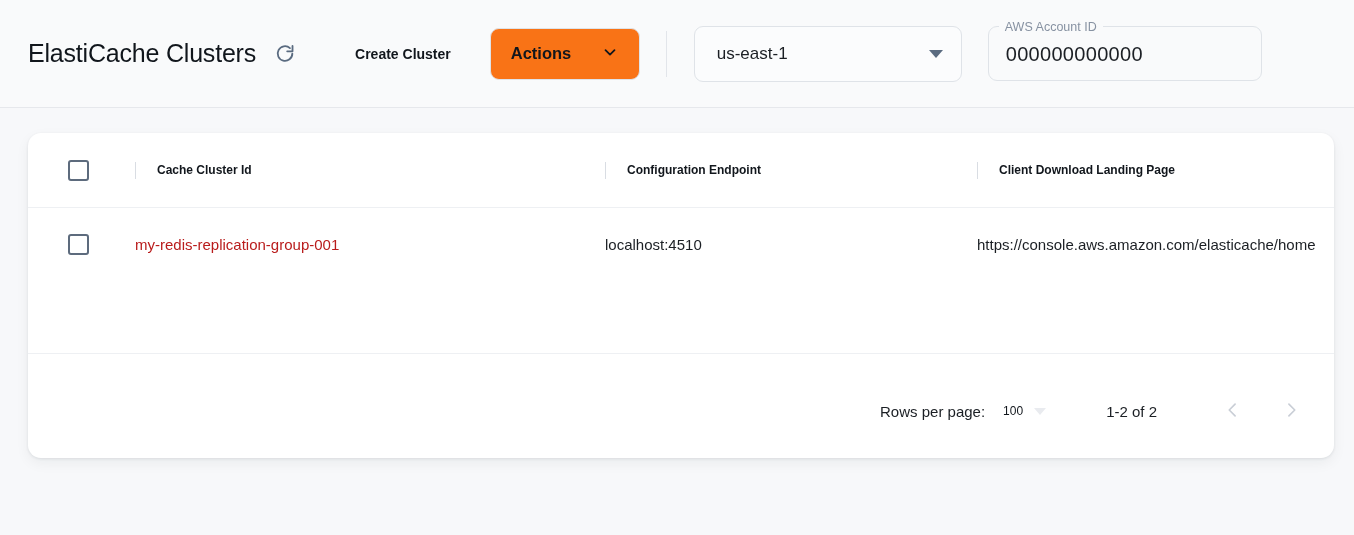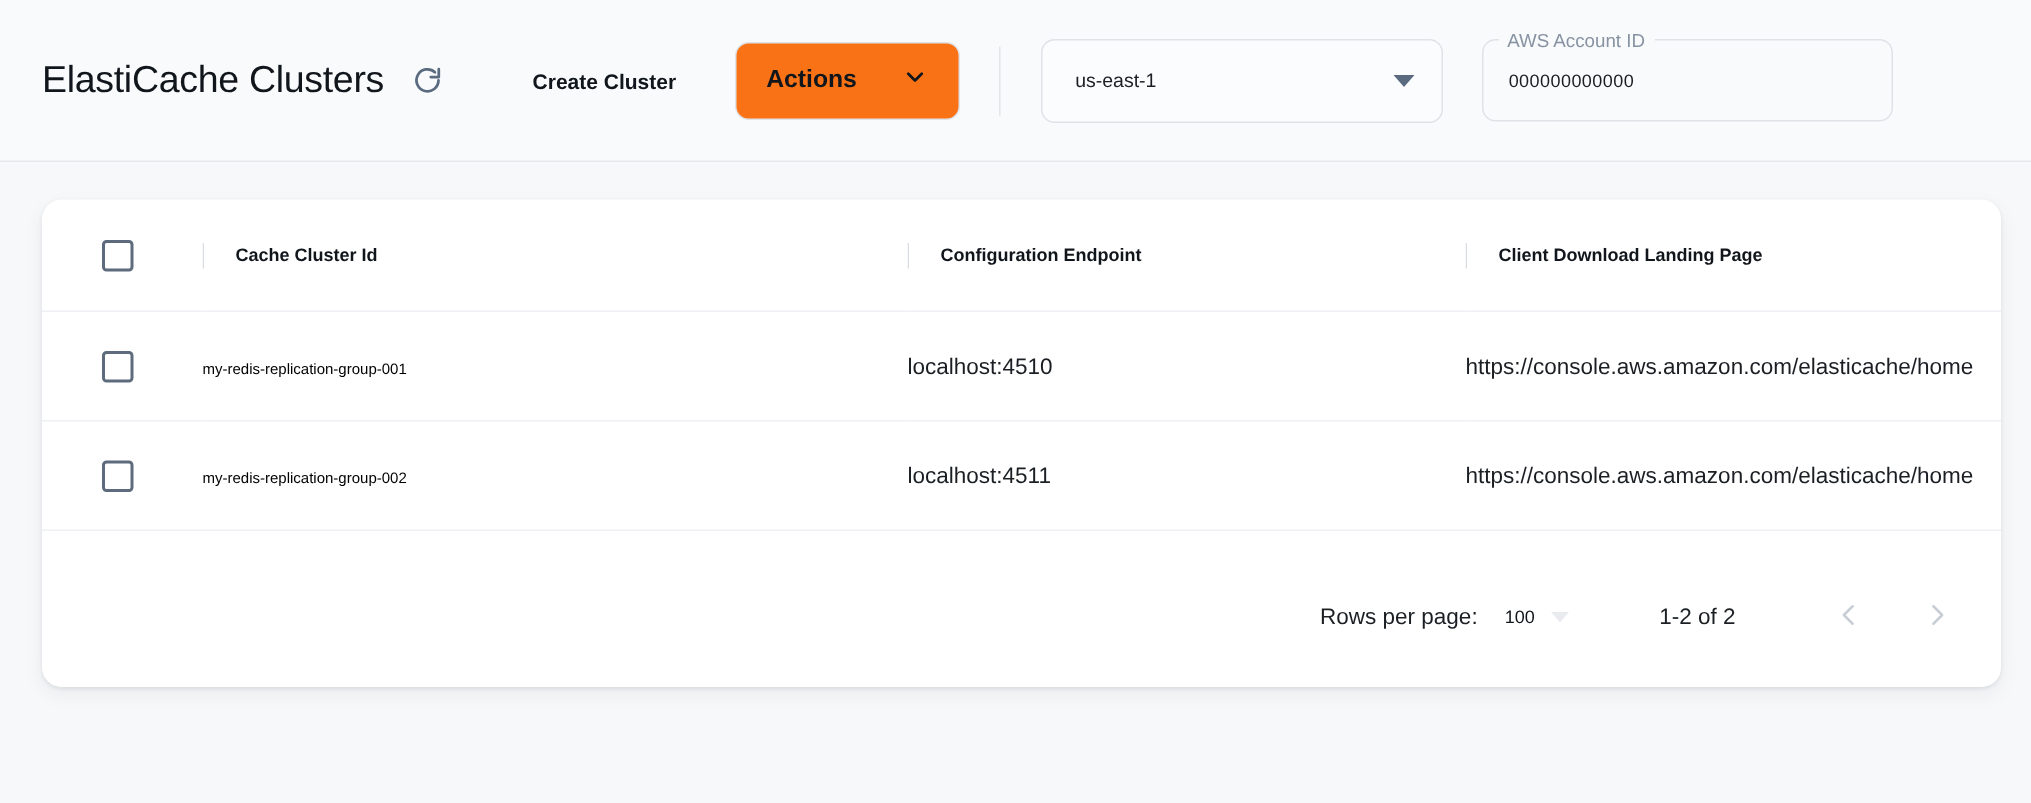--- a/index.html
+++ b/index.html
@@ -106,21 +106,21 @@
     background: #fbfcfd;
     border: 1px solid #dfe3e8;
     border-radius: 9px;
     display: flex;
     align-items: center;
     padding: 0 18px 0 22px;
     cursor: pointer;
     position: relative;
   }
   .region-select .region-value {
-    font-size: 13px;
+    font-size: 17px;
     color: #1b1f24;
     flex: 1 1 auto;
     white-space: nowrap;
   }
   .caret-solid {
     width: 0; height: 0;
     border-left: 7px solid transparent;
     border-right: 7px solid transparent;
     border-top: 8px solid #5a6b80;
     flex: 0 0 auto;
@@ -148,21 +148,21 @@
     font-size: 12.5px;
     color: #8792a2;
     line-height: 1;
     white-space: nowrap;
   }
   .account-value {
     position: absolute;
     left: 18px;
     top: 50%;
     transform: translateY(-50%);
-    font-size: 12px;
+    font-size: 20px;
     color: #1b1f24;
     letter-spacing: 0.3px;
     white-space: nowrap;
     border: none;
     background: transparent;
     outline: none;
     font-family: inherit;
     width: 240px;
   }
 
@@ -234,23 +234,23 @@
     height: 21px;
     border: 2px solid #5d6b7d;
     border-radius: 3px;
     background: #ffffff;
     display: block;
     margin-left: 40px;
     cursor: pointer;
   }
 
   a.cluster-link {
-    color: #000000;
+    color: #b91c1c;
     text-decoration: none;
-    font-size: 10px;
+    font-size: 15px;
     cursor: pointer;
   }
 
   .endpoint-text { display: block; }
   .landing-text  { display: block; }
 
   
   .pager {
     position: absolute;
     left: 0; right: 0;
@@ -387,34 +387,20 @@
             <a class="cluster-link" href="#">my-redis-replication-group-001</a>
           </td>
           <td>
             <span class="endpoint-text">localhost:4510</span>
           </td>
           <td>
             <span class="landing-text">https://console.aws.amazon.com/elasticache/home</span>
           </td>
         </tr>
 
-        <tr>
-          <td>
-            <span class="chk"></span>
-          </td>
-          <td>
-            <a class="cluster-link" href="#">my-redis-replication-group-002</a>
-          </td>
-          <td>
-            <span class="endpoint-text">localhost:4511</span>
-          </td>
-          <td>
-            <span class="landing-text">https://console.aws.amazon.com/elasticache/home</span>
-          </td>
-        </tr>
       </tbody>
     </table>
 
     <div class="pager">
       <span class="rpp-label">Rows per page:</span>
       <span class="rpp-value">100</span>
       <span class="caret-faint"></span>
 
       <span class="range">1-2 of 2</span>
 

